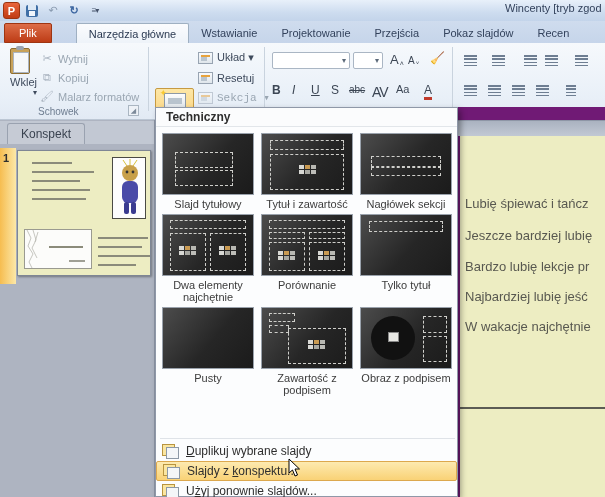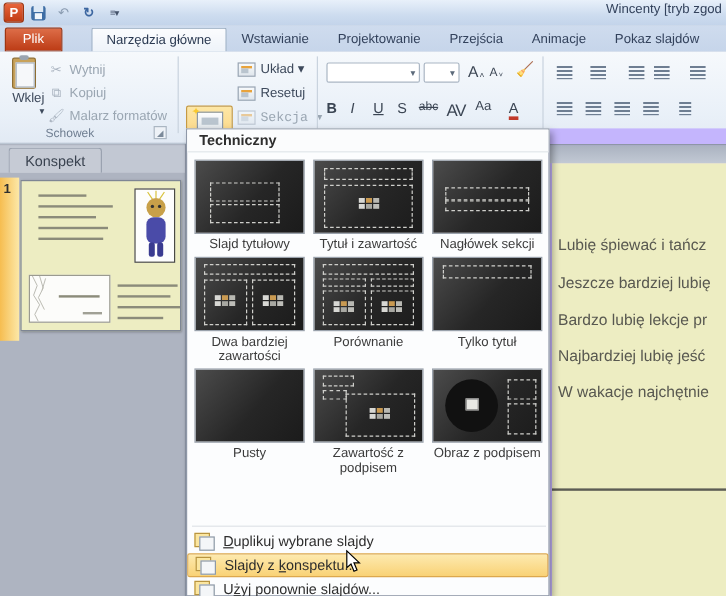--- a/index.html
+++ b/index.html
@@ -88,21 +88,21 @@
   #slide-num { position:absolute; left:3px; top:32px; font-size:11px; font-weight:bold; color:#2e2e2e; }
   #thumb { position:absolute; left:17px; top:30px; width:134px; height:126px; background:#ededc2;
     border:1px solid #7e8694; box-shadow:1px 1px 2px rgba(0,0,0,.35); }
   .tline { position:absolute; height:2px; background:#8b8b7a; }
   #thumb-pic { position:absolute; right:4px; top:6px; width:34px; height:62px; background:#fdfdfd; border:1px solid #4a4a44; }
   #thumb-card { position:absolute; left:6px; top:78px; width:68px; height:40px; background:#fcfcfa; border:1px solid #9a9a90; }
   #thumb-card .cardline { position:absolute; left:24px; top:16px; width:34px; height:2px; background:#8b8b7a; }
   #thumb-card .cardline2 { position:absolute; left:44px; top:30px; width:16px; height:1.5px; background:#a0a095; }
 
   
-  #main { position:absolute; left:458px; top:107px; width:147px; height:390px; background:#c4b5fd; }
+  #main { position:absolute; left:458px; top:107px; width:147px; height:390px; background:#701a75; }
   #main-topstrip { position:absolute; left:0; top:13px; width:147px; height:16px; background:linear-gradient(#aab2c0,#c2c9d4); border-top:1px solid #8e96a6; }
   #slide-canvas { position:absolute; left:2px; top:29px; width:145px; height:361px; background:#ededc2; overflow:hidden; }
   .slide-line { position:absolute; left:5px; width:300px; font-size:13px; color:#585850; white-space:nowrap; }
   #slide-divider { position:absolute; left:0; top:271px; width:100%; height:2px; background:#5c5c54; }
   #slide-bottom { position:absolute; left:0; top:273px; width:100%; height:88px; background:#fdfdfb; }
   #author-line { position:absolute; left:68px; top:60px; font-size:13px; font-style:italic; font-weight:bold; color:#3c3c3a; white-space:nowrap; }
 
   .branches { position:absolute; left:0; top:0; }
 
   
@@ -157,21 +157,20 @@
     </div>
     <div id="window-title">Wincenty [tryb zgod</div>
   </div>
 
   <div id="tabrow">
     <div class="tab tab-file">Plik</div>
     <div class="tab tab-active">Narzędzia główne</div>
     <div class="tab">Wstawianie</div>
     <div class="tab">Projektowanie</div>
     <div class="tab">Przejścia</div>
-    <div class="tab">Animacje</div>
     <div class="tab">Pokaz slajdów</div>
     <div class="tab">Recen</div>
   </div>
 
   <div id="ribbon">
     <div id="paste-btn">
       <div class="clipboard"></div>
       <div>Wklej</div>
       <div class="paste-arrow">▾</div>
     </div>
@@ -368,21 +367,21 @@
             </div>
           <div class="cluster" style="left:56px; top:31px;">
               <i></i>
               <i></i>
               <i></i>
               <i></i>
               <i></i>
               <i></i>
             </div>
         </div>
-        <div class="glabel">Dwa bardziej zawartości</div>
+        <div class="glabel">Dwa elementy najchętnie</div>
       </div>
 
       <div class="gcell">
         <div class="gthumb">
           <div class="ph" style="left:7px; top:5px; width:76px; height:9px;"></div>
           <div class="ph" style="left:7px; top:17px; width:36px; height:7px;"></div>
           <div class="ph" style="left:47px; top:17px; width:36px; height:7px;"></div>
           <div class="ph" style="left:7px; top:27px; width:36px; height:29px;"></div>
           <div class="ph" style="left:47px; top:27px; width:36px; height:29px;"></div>
           <div class="cluster" style="left:16px; top:36px;">

